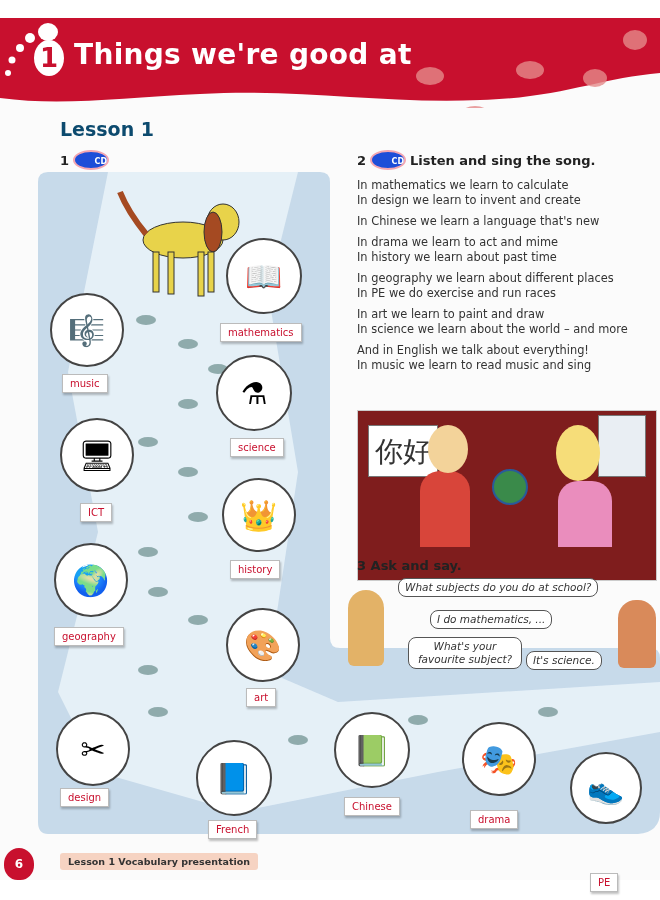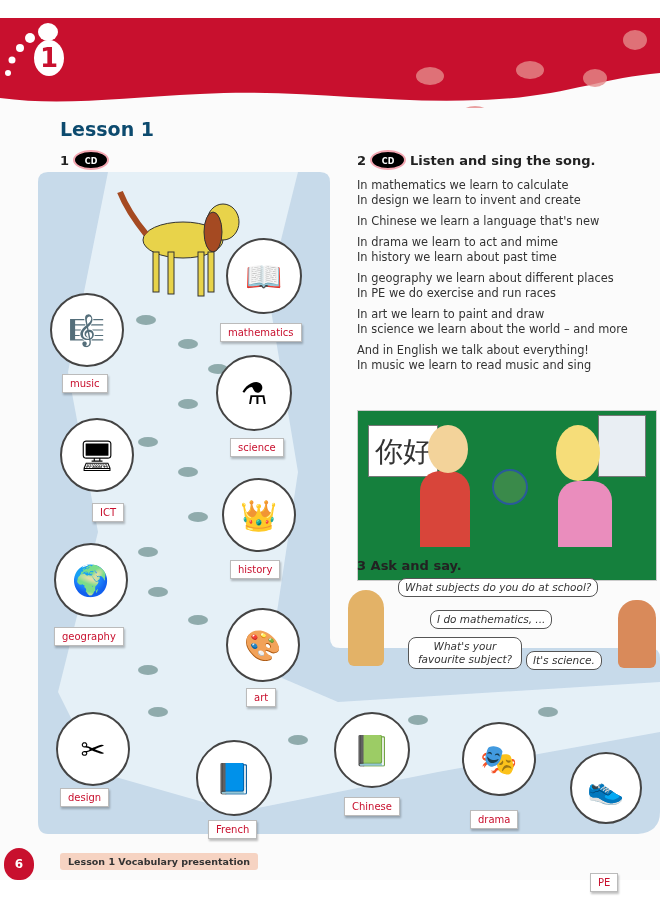--- a/index.html
+++ b/index.html
@@ -3,26 +3,26 @@
 <meta charset="utf-8">
 <style>
 *{box-sizing:border-box;margin:0;padding:0}
 body{width:660px;height:900px;background:#fff;font-family:"DejaVu Sans",sans-serif;position:relative;overflow:hidden}
 .page{position:absolute;left:0;top:18px;width:660px;height:862px;background:#fbfbfb}
 .banner{position:absolute;left:0;top:0;width:660px;height:90px}
 .title{position:absolute;left:74px;top:20px;color:#fff;font-size:28px;font-weight:bold;letter-spacing:0.3px}
 .unit-num{position:absolute;left:34px;top:22px;color:#c8102e;font-size:26px;font-weight:bold;width:30px;height:36px;background:#fff;border-radius:50%;text-align:center;line-height:36px}
 .lesson{position:absolute;left:60px;top:100px;color:#0c4a6e;font-size:19px;font-weight:bold}
 .task-h{position:absolute;font-size:13px;font-weight:bold;color:#222;display:flex;align-items:center;gap:4px}
-.cd{width:36px;height:20px;border-radius:50%;background:#000000;color:#fff;font-size:8px;text-align:center;line-height:20px;font-weight:bold;border:2px solid #f3a6b1}
+.cd{width:36px;height:20px;border-radius:50%;background:#1d4ed8;color:#fff;font-size:8px;text-align:right;line-height:20px;font-weight:bold;border:2px solid #f3a6b1}
 .bubble{position:absolute;border-radius:50%;background:#fff;border:2px solid #444;display:flex;align-items:center;justify-content:center;font-size:30px}
 .label{position:absolute;background:#fff;border:1px solid #bbb;color:#c8102e;font-size:10px;padding:3px 7px;box-shadow:1px 2px 2px rgba(0,0,0,.25);font-family:"DejaVu Sans",sans-serif}
 .song{position:absolute;left:357px;top:178px;width:300px;font-size:11.4px;color:#333;line-height:15px}
 .song .stanza{margin-bottom:6px}
-.picture{position:absolute;left:357px;top:410px;width:300px;height:171px;background:#15803d;border:1px solid #ccc;overflow:hidden}
+.picture{position:absolute;left:357px;top:410px;width:300px;height:171px;background:#7f1d1d;border:1px solid #ccc;overflow:hidden}
 .speech{position:absolute;background:#fff;border:1.5px solid #555;border-radius:8px;font-size:10.5px;color:#333;padding:2px 6px;text-align:center;line-height:13px;font-style:italic}
 .footer-badge{position:absolute;left:60px;top:853px;background:#f6d3c2;border-radius:3px;font-size:9.5px;font-weight:bold;color:#333;padding:3px 8px}
 .page-num{position:absolute;left:4px;top:848px;width:30px;height:32px;background:#c8102e;border-radius:50% 50% 45% 45%;color:#fff;font-size:12px;font-weight:bold;text-align:center;line-height:32px}
 </style>
 </head>
 <body>
 
 <div class="page">
 
   <svg class="banner" viewBox="0 0 660 90" preserveAspectRatio="none">
@@ -36,20 +36,21 @@
     </g>
     <g fill="#fff">
       <ellipse cx="48" cy="14" rx="10" ry="9"></ellipse>
         <circle cx="30" cy="20" r="5"></circle>
         <circle cx="20" cy="30" r="4"></circle>
         <circle cx="12" cy="42" r="3.5"></circle>
         <circle cx="8" cy="55" r="3"></circle>
     </g>
   </svg>
   <div class="unit-num">1</div>
+  <div class="title">Things we're good at</div>
 
   <div class="lesson">Lesson 1</div>
 
   <div class="task-h" style="left:60px;top:132px">
     <span>1</span>
     <span class="cd">CD</span>
   </div>
 
   <div class="task-h" style="left:357px;top:132px">
     <span>2</span>
@@ -94,21 +95,21 @@
 <div class="bubble" style="left:226px;top:238px;width:76px;height:76px">📖</div>
 <div class="label" style="left:220px;top:323px">mathematics</div>
 
 <div class="bubble" style="left:50px;top:293px;width:74px;height:74px">🎼</div>
 <div class="label" style="left:62px;top:374px">music</div>
 
 <div class="bubble" style="left:216px;top:355px;width:76px;height:76px">⚗</div>
 <div class="label" style="left:230px;top:438px">science</div>
 
 <div class="bubble" style="left:60px;top:418px;width:74px;height:74px">🖥</div>
-<div class="label" style="left:92px;top:503px">ICT</div>
+<div class="label" style="left:80px;top:503px">ICT</div>
 
 <div class="bubble" style="left:222px;top:478px;width:74px;height:74px">👑</div>
 <div class="label" style="left:230px;top:560px">history</div>
 
 <div class="bubble" style="left:54px;top:543px;width:74px;height:74px">🌍</div>
 <div class="label" style="left:54px;top:627px">geography</div>
 
 <div class="bubble" style="left:226px;top:608px;width:74px;height:74px">🎨</div>
 <div class="label" style="left:246px;top:688px">art</div>
 

